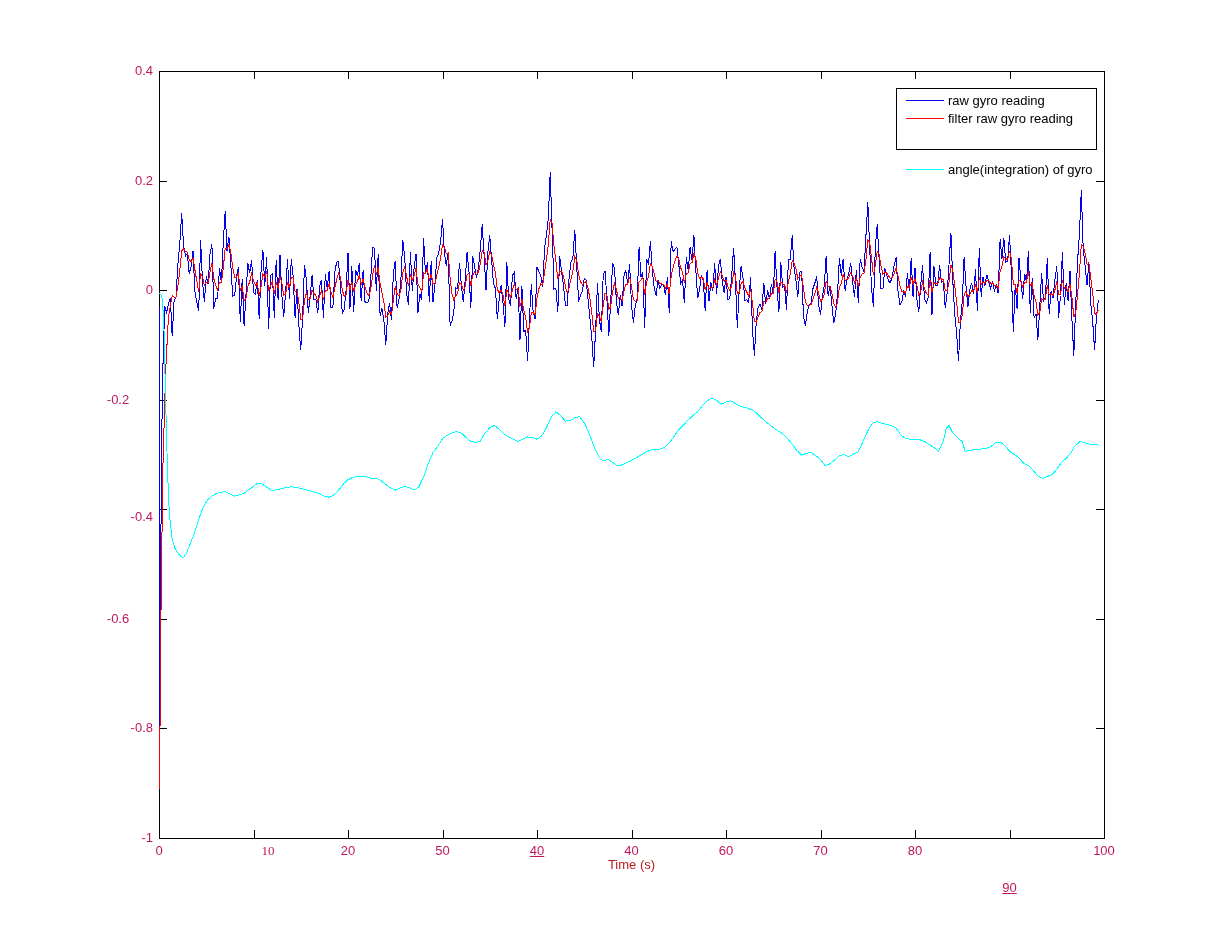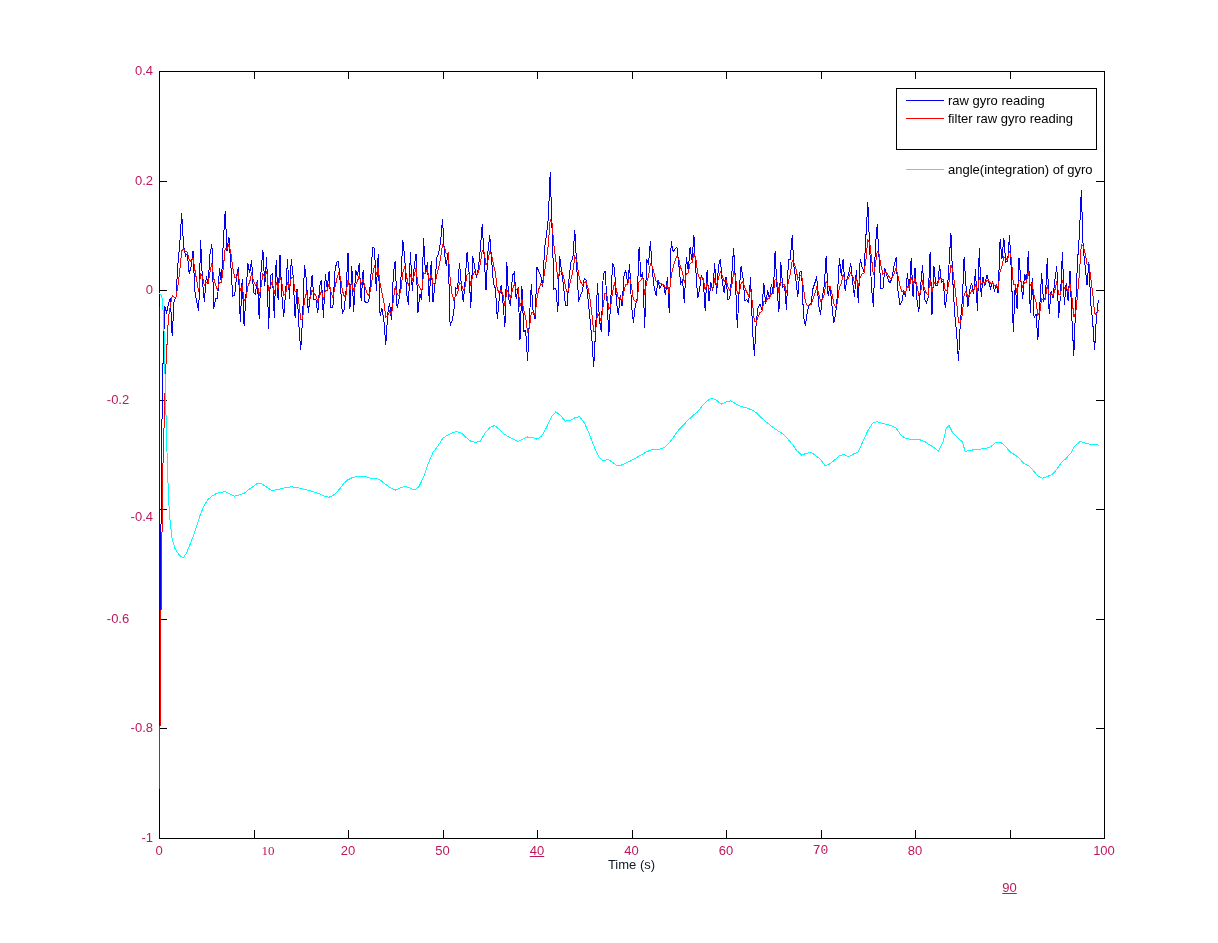--- a/index.html
+++ b/index.html
@@ -2,21 +2,21 @@
 <html><head>
 <meta charset="utf-8">
 <style>
   html,body{margin:0;padding:0;background:#ffffff;}
   #figure{position:relative;width:1218px;height:943px;background:#ffffff;overflow:hidden;
           font-family:"Liberation Sans", sans-serif;}
   #plot-svg{position:absolute;left:0;top:0;}
   .tick-label{position:absolute;font-size:13px;color:#be185d;line-height:16px;white-space:nowrap;}
   .ytick{text-align:right;}
   .xtick{text-align:center;}
-  #x-axis-title{position:absolute;font-size:13px;color:#0f172a;text-align:center;}
+  #x-axis-title{position:absolute;font-size:13px;color:#b91c1c;text-align:center;}
   #legend{position:absolute;border:1px solid #000000;background:#ffffff;box-sizing:border-box;padding-left:27px;}
   .legend-row{position:absolute;left:0;width:100%;height:18px;}
   .legend-swatch{position:absolute;left:9px;width:38px;height:1px;top:8px;}
   .legend-label{position:absolute;left:51px;top:0;font-size:13px;line-height:17px;color:#000000;white-space:nowrap;}
 </style>
 </head>
 <body>
 
 <div id="figure">
   <svg id="plot-svg" width="1218" height="943">
@@ -87,18 +87,18 @@
       <div class="tick-label ytick" style="left: 83px; width: 70px; top: 610.857px; text-align: center;">-0.6</div>
       <div class="tick-label ytick" style="left: 83px; width: 70px; top: 720.429px;">-0.8</div>
       <div class="tick-label ytick" style="left: 83px; width: 70px; top: 830px;">-1</div>
       <div class="tick-label xtick" style="left: 129px; width: 60px; top: 843px;">0</div>
       <div class="tick-label xtick" style="left: 238px; width: 60px; top: 843px; font-family: Liberation Serif, serif;">10</div>
       <div class="tick-label xtick" style="left: 318px; width: 60px; top: 843px;">20</div>
       <div class="tick-label xtick" style="left: 412.5px; width: 60px; top: 843px;">50</div>
       <div class="tick-label xtick" style="left: 507px; width: 60px; top: 843px; text-decoration: underline;">40</div>
       <div class="tick-label xtick" style="left: 601.5px; width: 60px; top: 843px;">40</div>
       <div class="tick-label xtick" style="left: 696px; width: 60px; top: 843px;">60</div>
-      <div class="tick-label xtick" style="left: 790.5px; width: 60px; top: 843px; font-family: Liberation Mono, monospace;">70</div>
+      <div class="tick-label xtick" style="left: 790.5px; width: 60px; top: 843px;">70</div>
       <div class="tick-label xtick" style="left: 885px; width: 60px; top: 843px;">80</div>
       <div class="tick-label xtick" style="left: 979.5px; width: 60px; top: 880px; text-decoration: underline;">90</div>
       <div class="tick-label xtick" style="left: 1074px; width: 60px; top: 843px;">100</div>
     </div>
 </div>
 
 </body></html>

